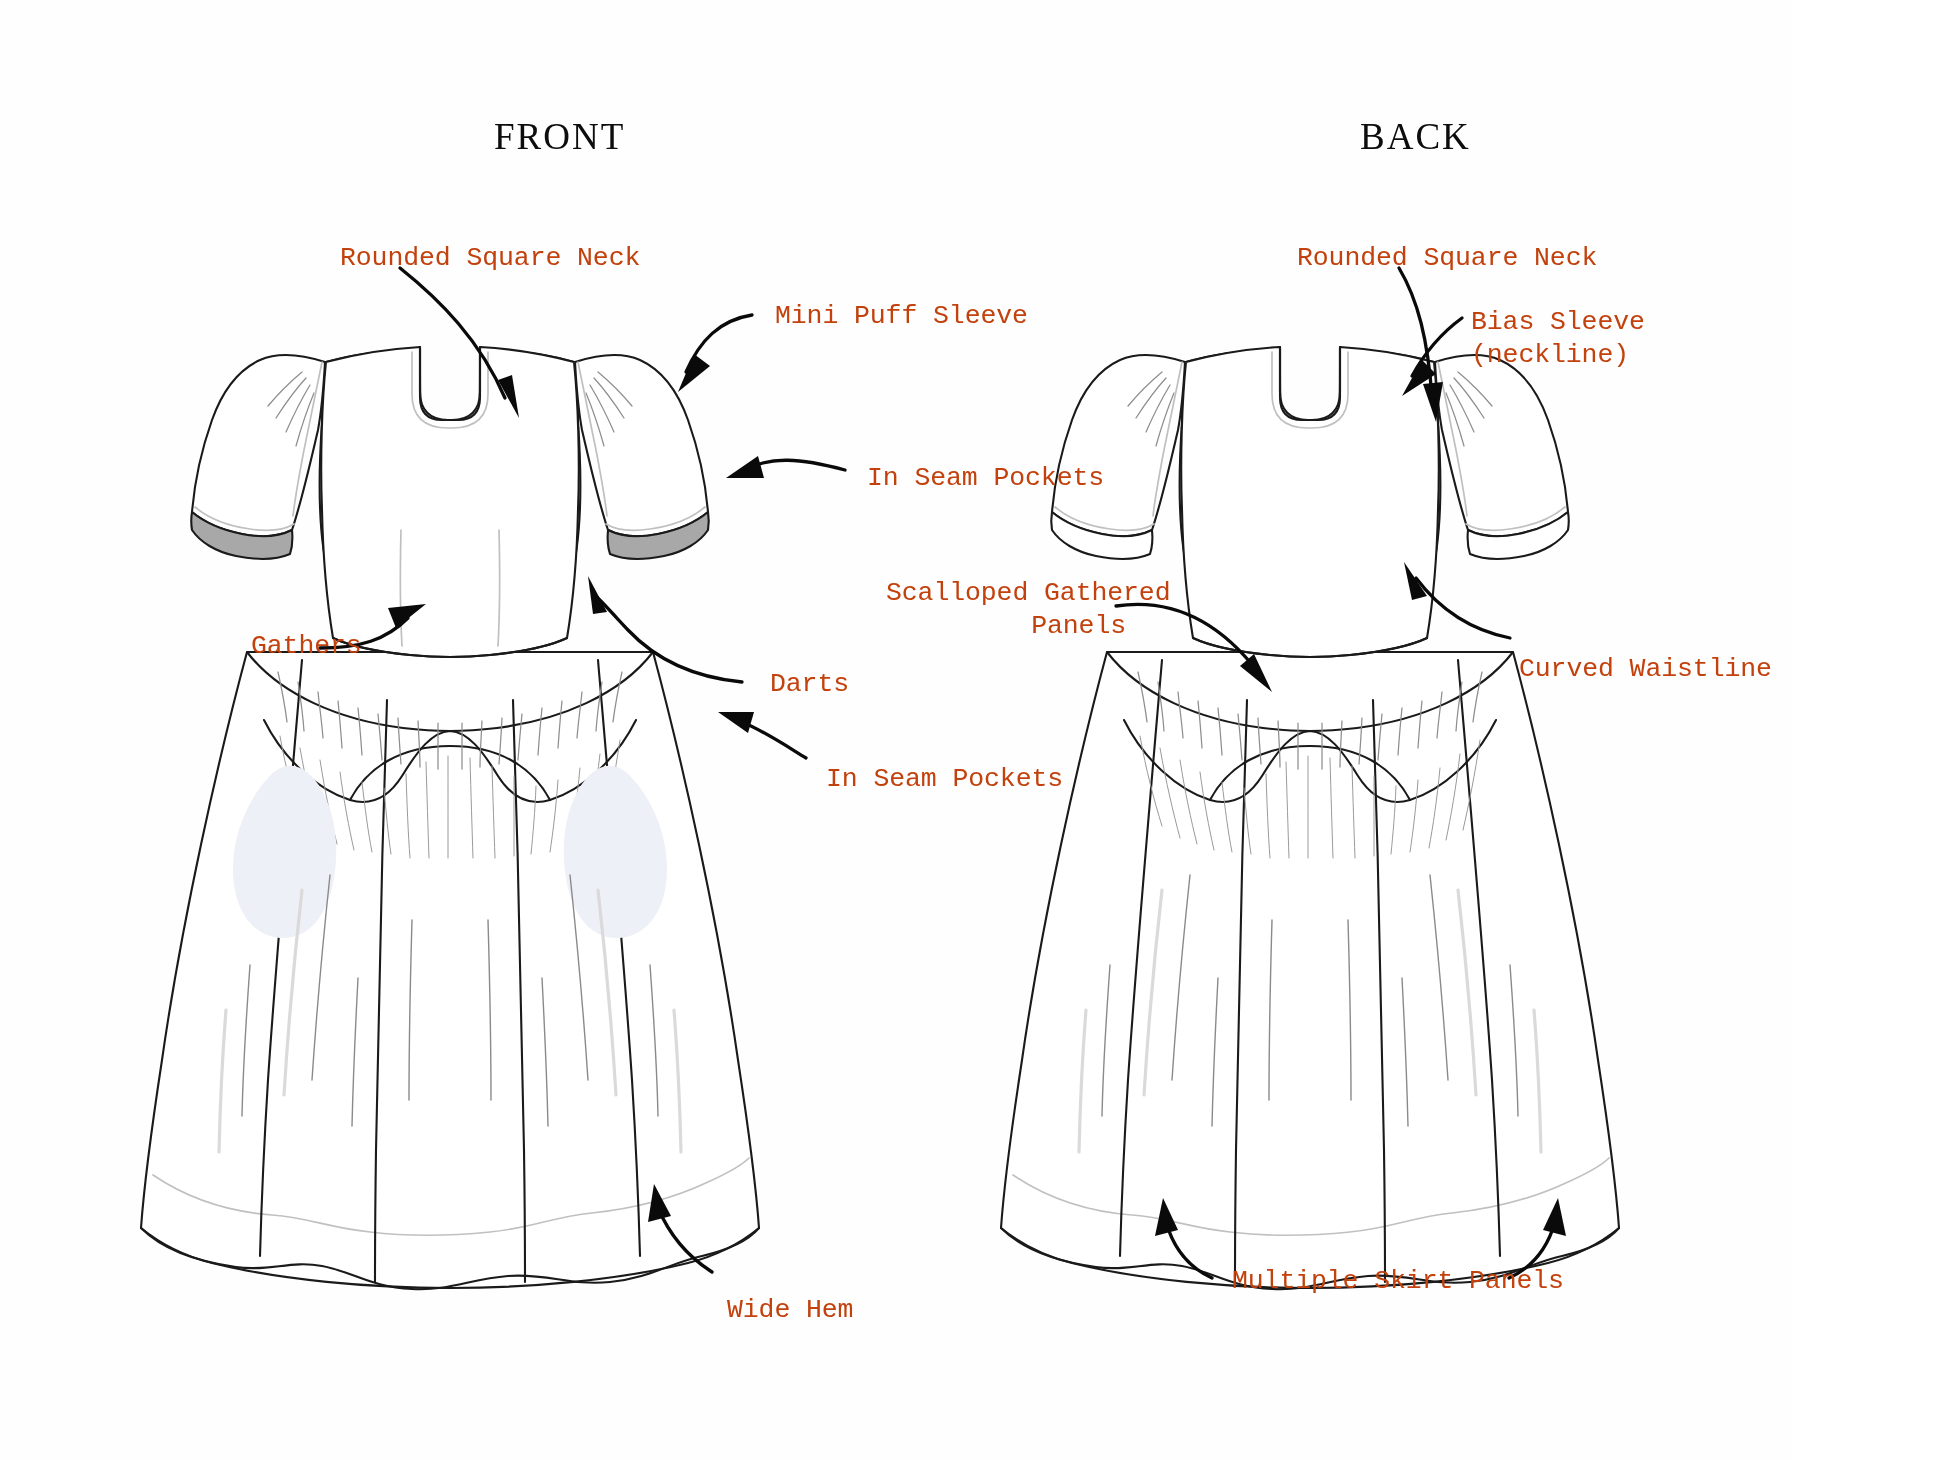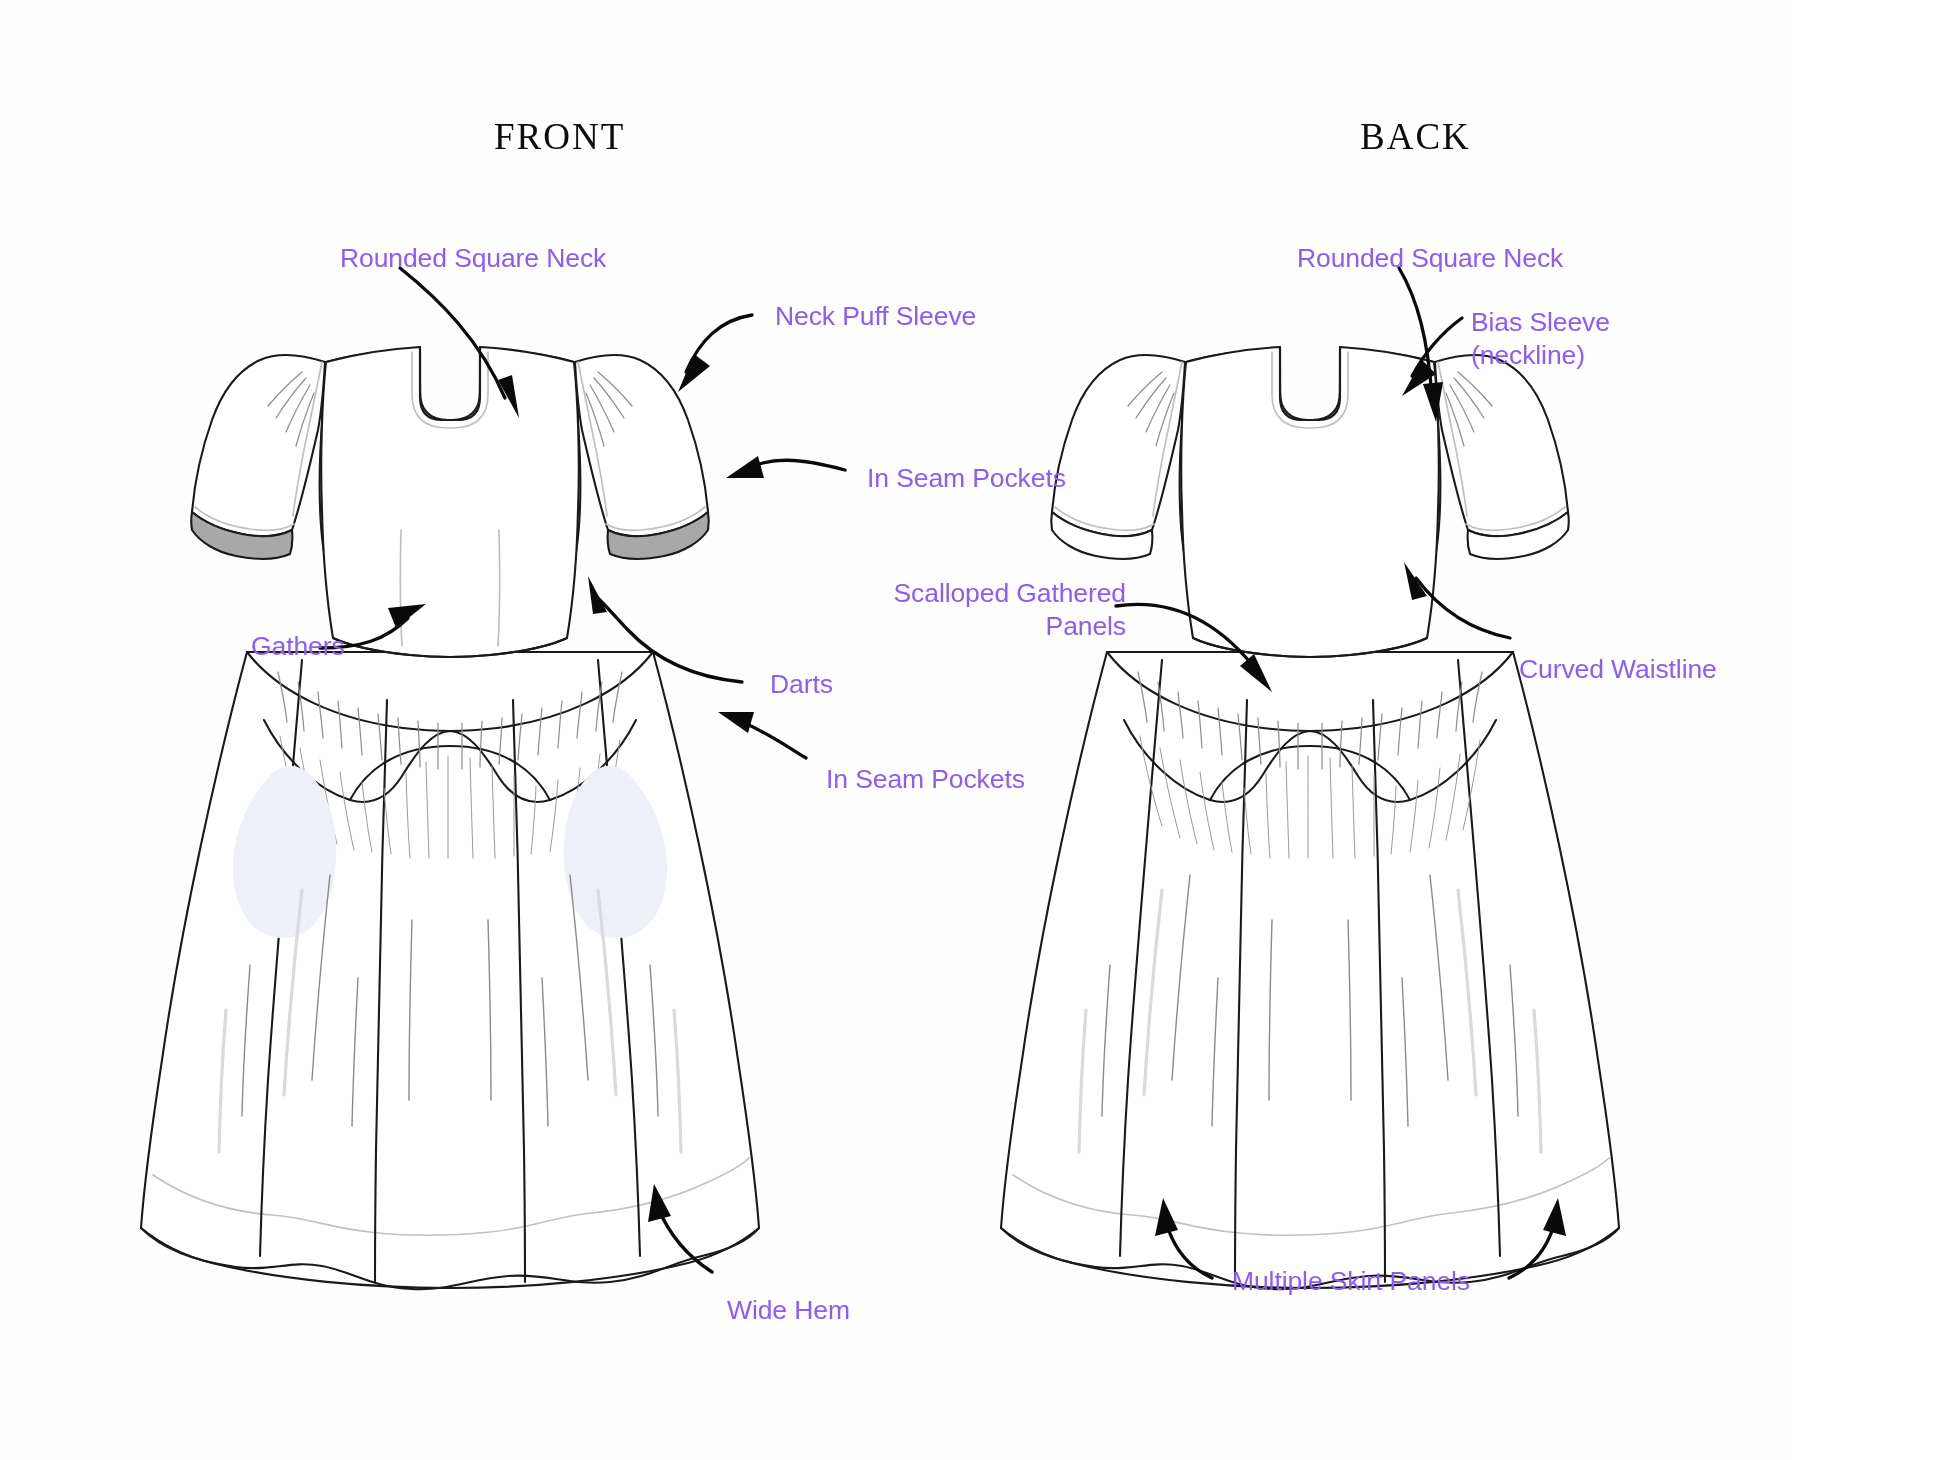--- a/index.html
+++ b/index.html
@@ -18,24 +18,24 @@
   .view-title {
     position: absolute;
     font-family: "Liberation Serif", serif;
     font-size: 37px;
     letter-spacing: 2.0px;
     color: #0d0d0d;
     white-space: nowrap;
   }
   .callout {
     position: absolute;
-    font-family: Liberation Sans, sans-serif;
+    font-family: Liberation Mono, monospace;
     font-size: 26.5px;
     line-height: 33px;
-    color: #8b5cf6;
+    color: #c2410c;
     white-space: pre;
     letter-spacing: -0.1px;
   }
   .callout.right { text-align: right; }
   svg.art {
     position: absolute;
     left: 0;
     top: 0;
     width: 1946px;
     height: 1460px;
@@ -595,21 +595,21 @@
     <g>
       <path class="ar" d="M 1509,1278 C 1531,1268 1547,1250 1555,1222"></path>
       <path class="arh" d="M 1566,1236 L 1558,1198 L 1543,1230 Z"></path>
     </g>
   </svg>
 
   <div class="view-title" style="left:494px; top:115px;">FRONT</div>
   <div class="view-title" style="left:1360px; top:115px;">BACK</div>
 
   <div class="callout" style="left:340px; top:242px;">Rounded Square Neck</div>
-  <div class="callout" style="left:775px; top:300px;">Neck Puff Sleeve</div>
+  <div class="callout" style="left:775px; top:300px;">Mini Puff Sleeve</div>
   <div class="callout" style="left:867px; top:462px;">In Seam Pockets</div>
   <div class="callout" style="left:251px; top:630px;">Gathers</div>
   <div class="callout" style="left:758px; top:668px;margin-left:12px;">Darts</div>
   <div class="callout" style="left:826px; top:763px;">In Seam Pockets</div>
   <div class="callout" style="left:727px; top:1266px;margin-top:28px;">Wide Hem</div>
 
   <div class="callout" style="left:1297px; top:242px;">Rounded Square Neck</div>
   <div class="callout" style="left:1471px; top:306px;">Bias Sleeve
 (neckline)</div>
   <div class="callout right" style="left:886px; top:577px; width:240px;">Scalloped Gathered

